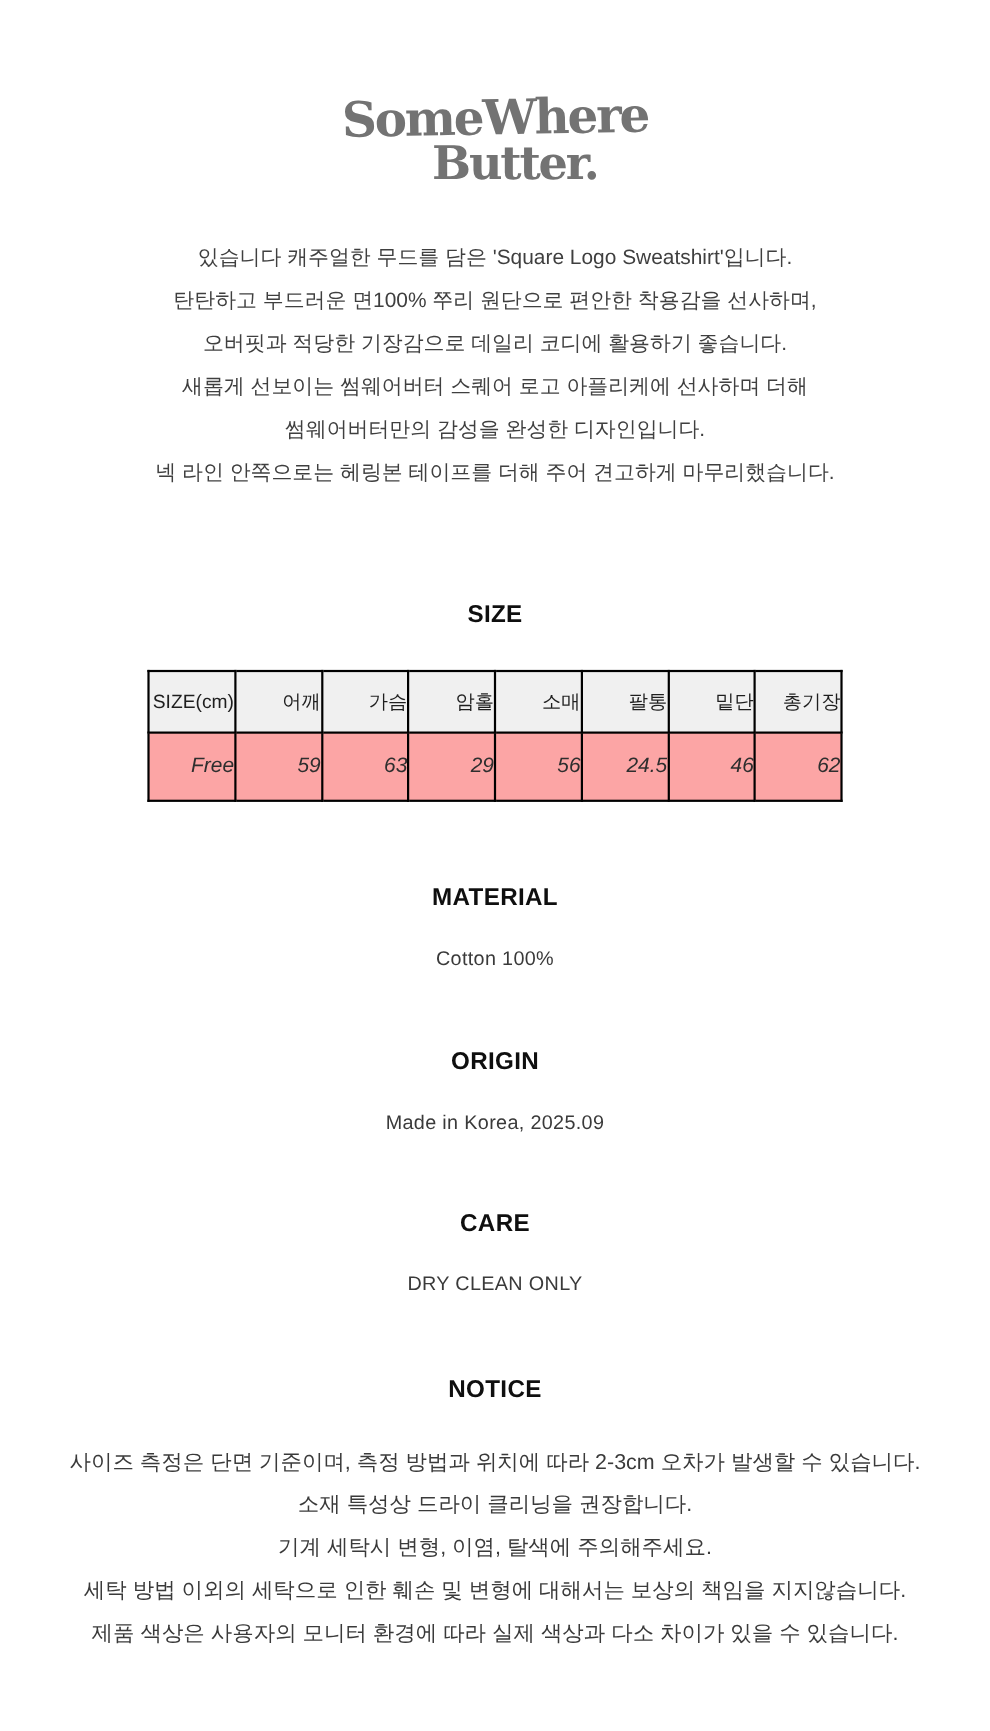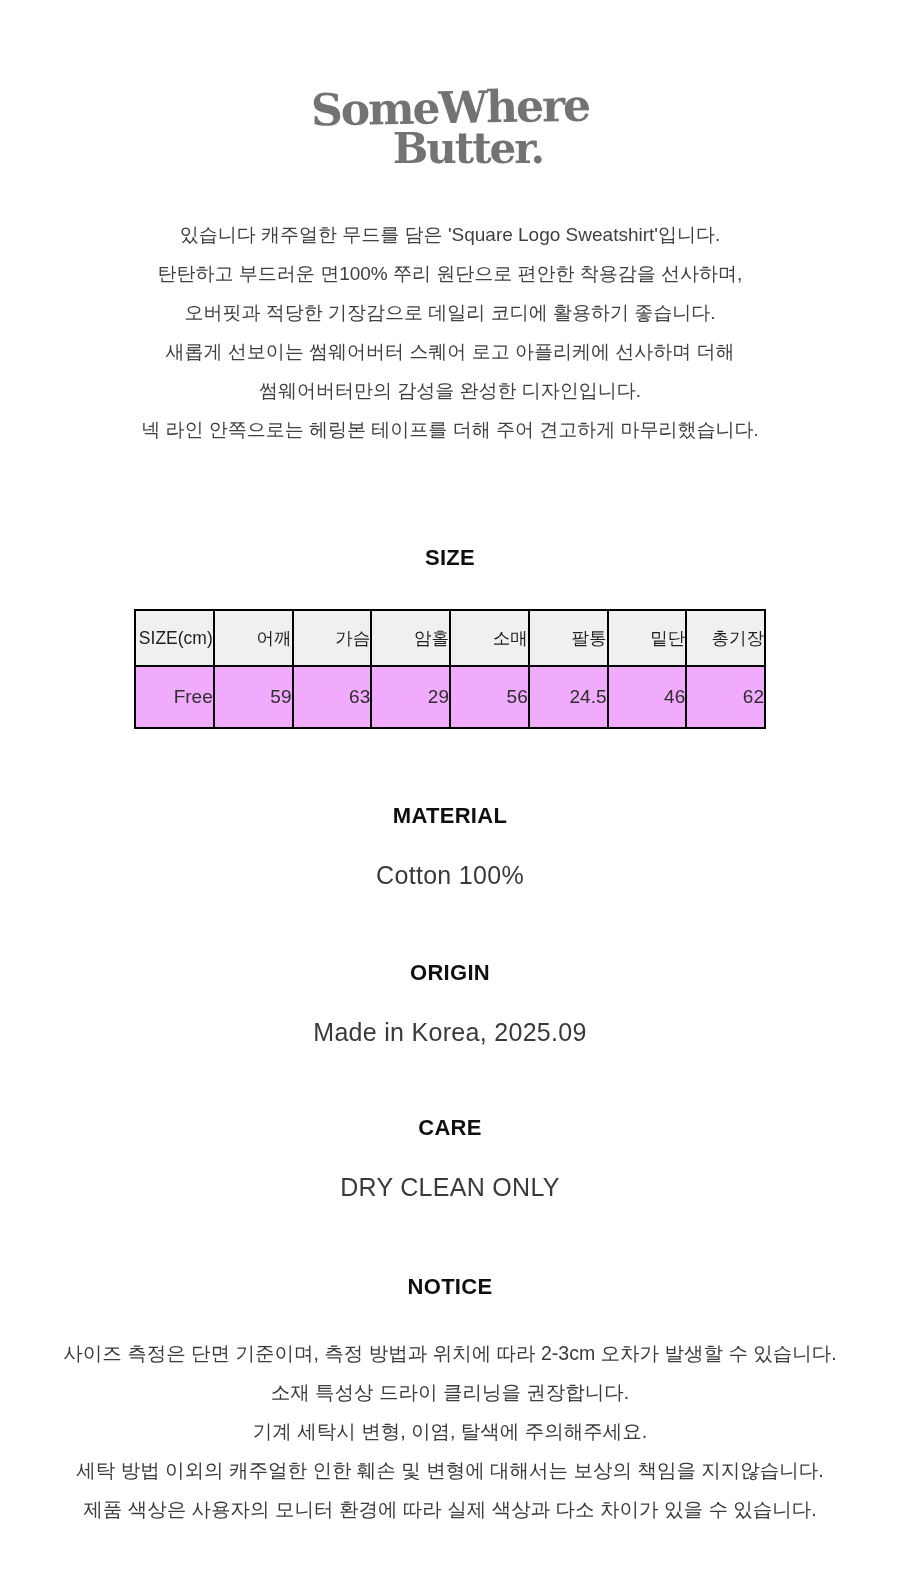--- a/index.html
+++ b/index.html
@@ -69,21 +69,21 @@
     letter-spacing: 0.3px;
   }
   .h-size     { margin-top: 96px; }
   .h-material { margin-top: 74px; }
   .h-origin   { margin-top: 70px; }
   .h-care     { margin-top: 68px; }
   .h-notice   { margin-top: 72px; }
 
   .section-value {
     margin-top: 32px;
-    font-size: 25px;
+    font-size: 18px;
     color: #3a3a3a;
     letter-spacing: 0.3px;
   }
 
   
   .size-table {
     margin: 38px auto 0 auto;
     border-collapse: collapse;
     table-layout: fixed;
     width: 632px;
@@ -95,24 +95,25 @@
     padding: 0;
   }
   .size-table th {
     background: #f0f0f0;
     height: 54px;
     font-weight: 400;
     font-size: 17.5px;
     color: #1e1e1e;
   }
   .size-table td {
-    background: #f0abfc;
+    background: #fca5a5;
     height: 60px;
     font-size: 19px;
     color: #2e2e2e;
+    font-style: italic;
   }
 
   
   .notice-lines {
     margin-top: 34px;
     font-size: 19.5px;
     line-height: 39px;
     color: #3a3a3a;
   }
   .notice-lines p { margin: 0; }
@@ -174,17 +175,17 @@
 
   <div class="section-heading h-care">CARE</div>
   <div class="section-value">DRY CLEAN ONLY</div>
 
   <div class="section-heading h-notice">NOTICE</div>
 
   <div class="notice-lines">
     <p>사이즈 측정은 단면 기준이며, 측정 방법과 위치에 따라 2-3cm 오차가 발생할 수 있습니다.</p>
     <p>소재 특성상 드라이 클리닝을 권장합니다.</p>
     <p>기계 세탁시 변형, 이염, 탈색에 주의해주세요.</p>
-    <p>세탁 방법 이외의 캐주얼한 인한 훼손 및 변형에 대해서는 보상의 책임을 지지않습니다.</p>
+    <p>세탁 방법 이외의 세탁으로 인한 훼손 및 변형에 대해서는 보상의 책임을 지지않습니다.</p>
     <p>제품 색상은 사용자의 모니터 환경에 따라 실제 색상과 다소 차이가 있을 수 있습니다.</p>
   </div>
 
 </div>
 
 </body></html>

